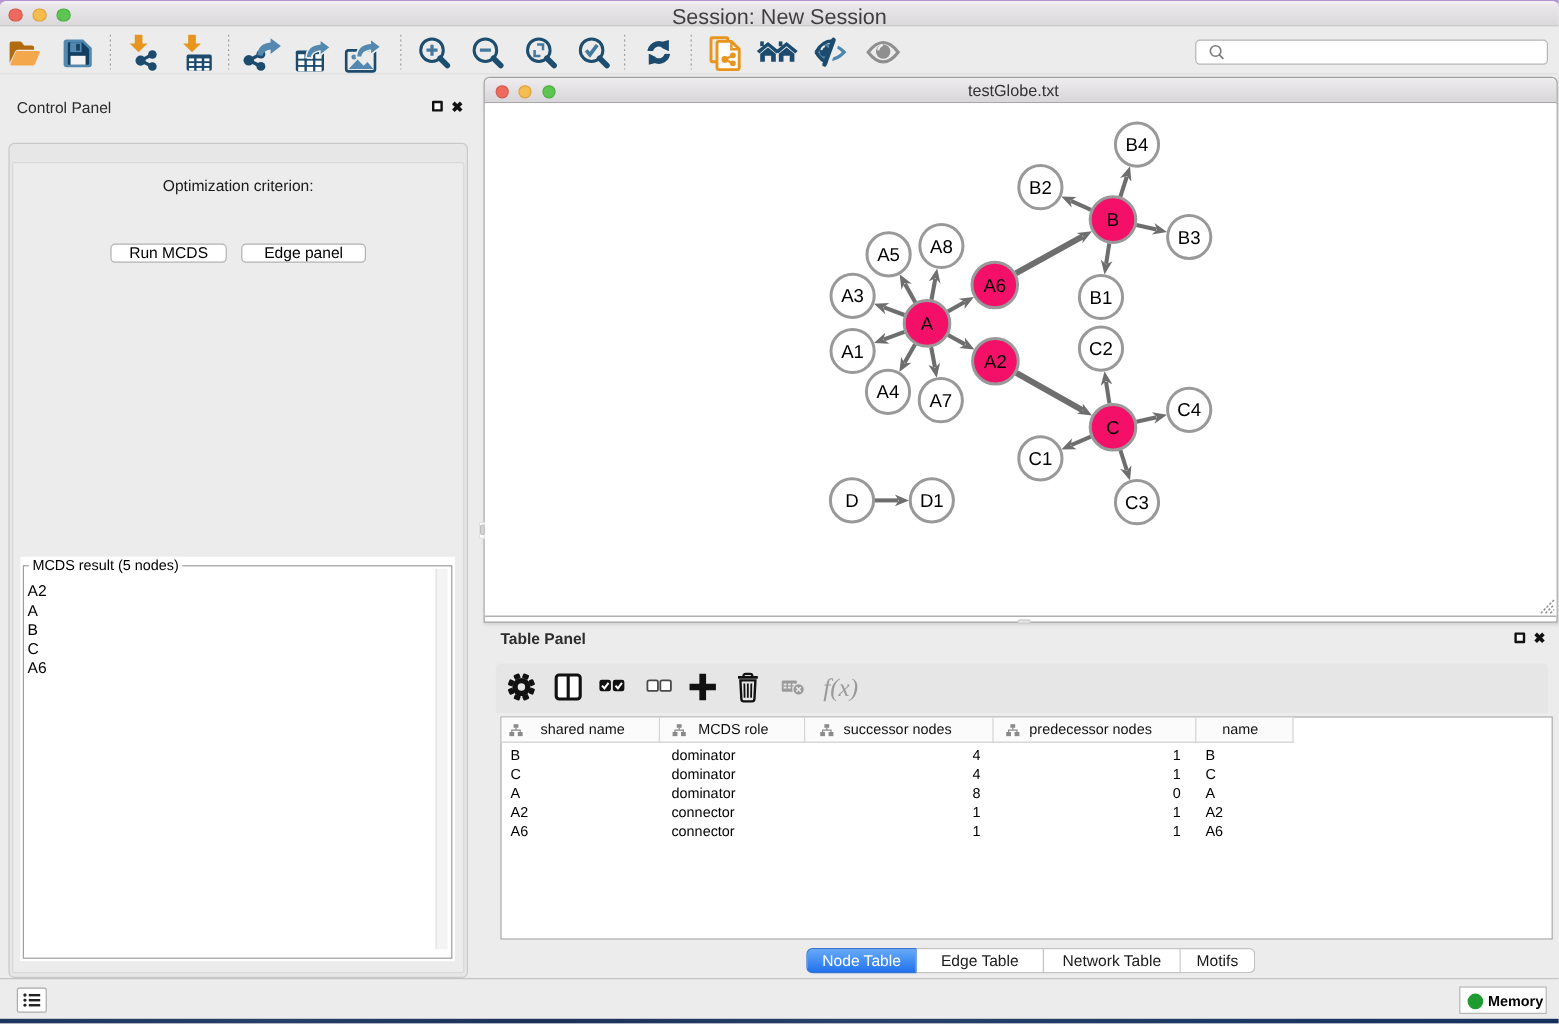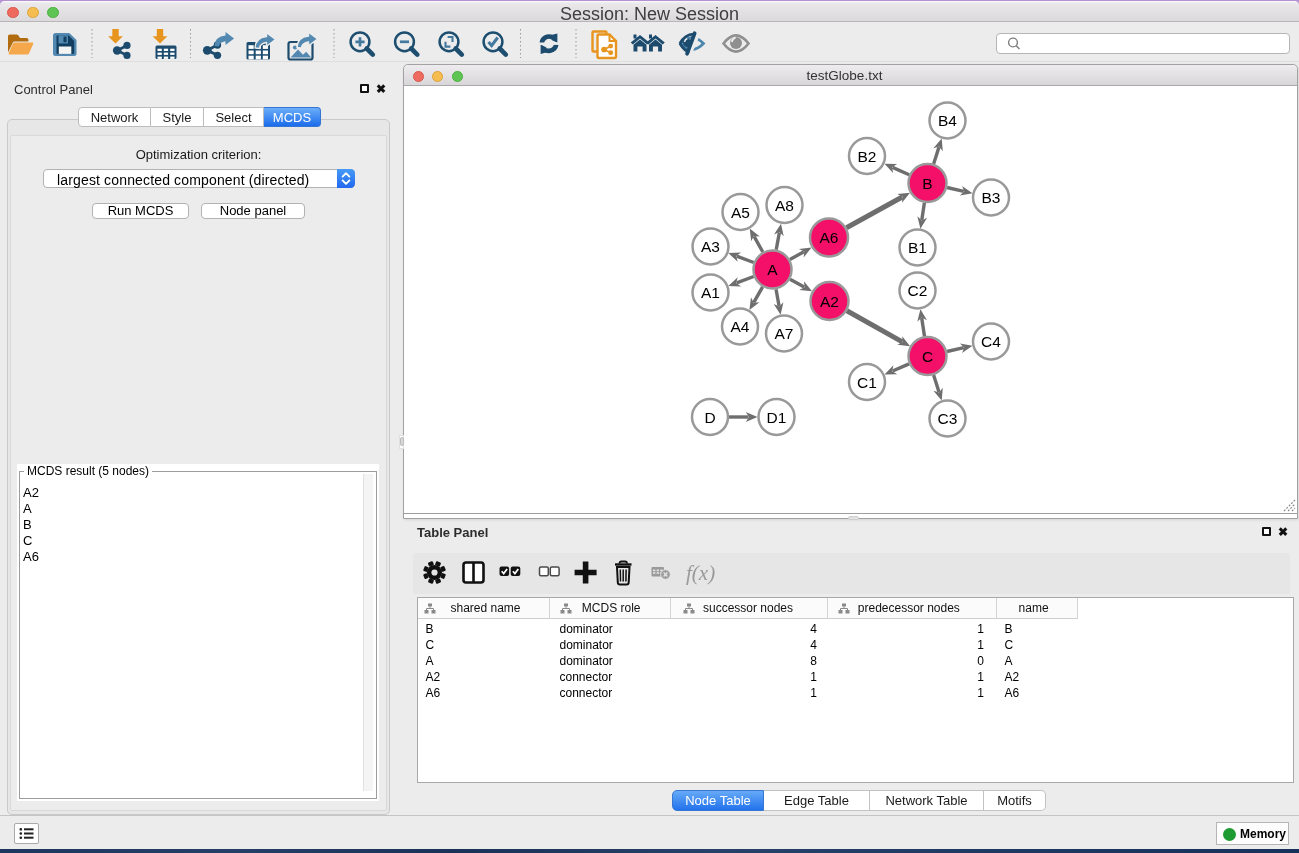--- a/index.html
+++ b/index.html
@@ -214,35 +214,23 @@
 <polygon points="546.4,25.4 546.8,30.3 540.6,32.0 540.6,22.6" fill="#1c4b6e"></polygon>
 <rect x="536" y="20.5" width="26" height="2.4" fill="#ececec"></rect>
 </svg>
   </div>
   <div id="cpanel">
     <div class="hdr">Control Panel</div>
     <div class="winbtn-sq" style="left:360px; top:11px;"></div>
     <div class="winbtn-x" style="left:376px; top:10px;">✖</div>
     <div id="cp-outer"></div>
     <div id="cp-inner"></div>
-    <div id="cp-tabs">
-      <div class="seg first" style="width:73px;">Network</div>
-      <div class="seg" style="width:53px;">Style</div>
-      <div class="seg" style="width:60px;">Select</div>
-      <div class="seg sel" style="width:57px;">MCDS</div>
-    </div>
     <div id="opt-label">Optimization criterion:</div>
-    <div id="dropdown">
-      <div class="txt">largest connected component (directed)</div>
-      <div class="step"><svg width="18" height="19" viewBox="0 0 18 19">
-            <path d="M5.6,7.6 L9,4.2 L12.4,7.6 M5.6,11.4 L9,14.8 L12.4,11.4" fill="none" stroke="#fff" stroke-width="1.9" stroke-linecap="round" stroke-linejoin="round"></path>
-          </svg></div>
-    </div>
     <div class="btn" style="top:130px; left:92px; width:97px;">Run MCDS</div>
-    <div class="btn" style="top:130px; left:201px; width:104px;">Node panel</div>
+    <div class="btn" style="top:130px; left:201px; width:104px;">Edge panel</div>
     <div id="mcds-box">
       <div id="mcds-fs">
         <div id="mcds-legend">MCDS result (5 nodes)</div>
         <div id="mcds-list">A2<br>A<br>B<br>C<br>A6</div>
         <div id="mcds-sb"></div>
       </div>
     </div>
   </div>
   <div id="netwin">
     <div id="nw-title">

